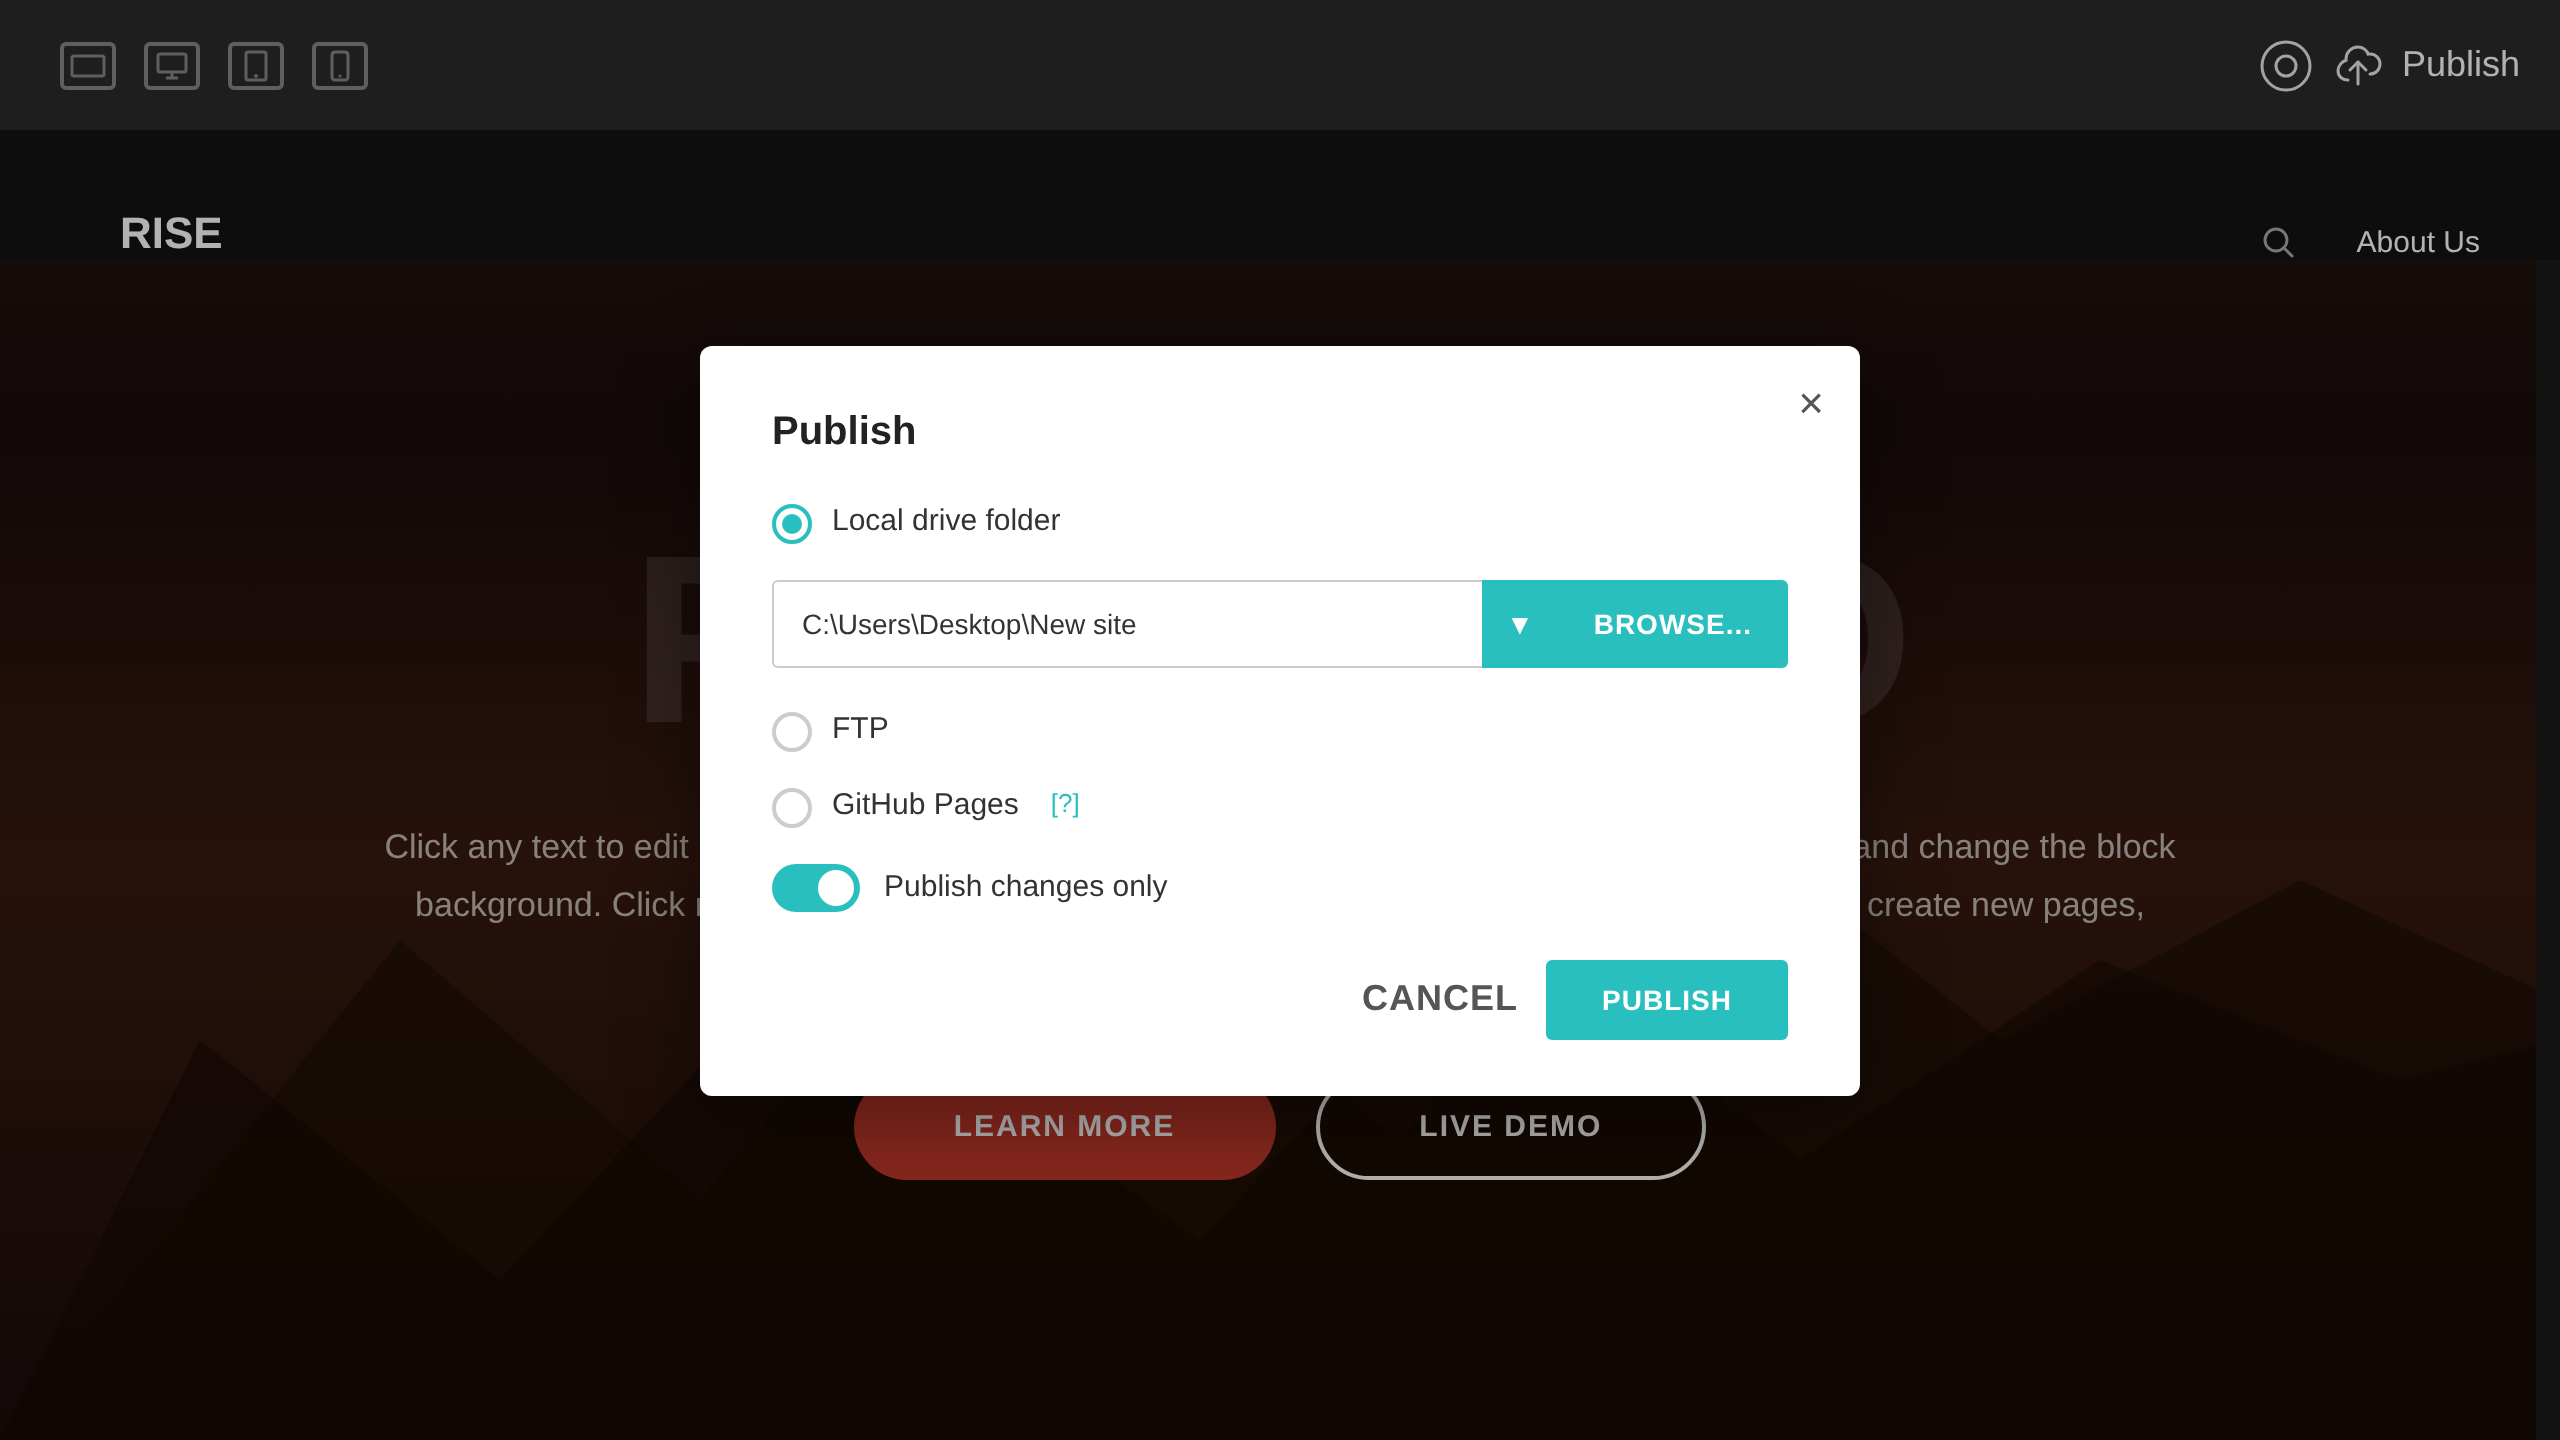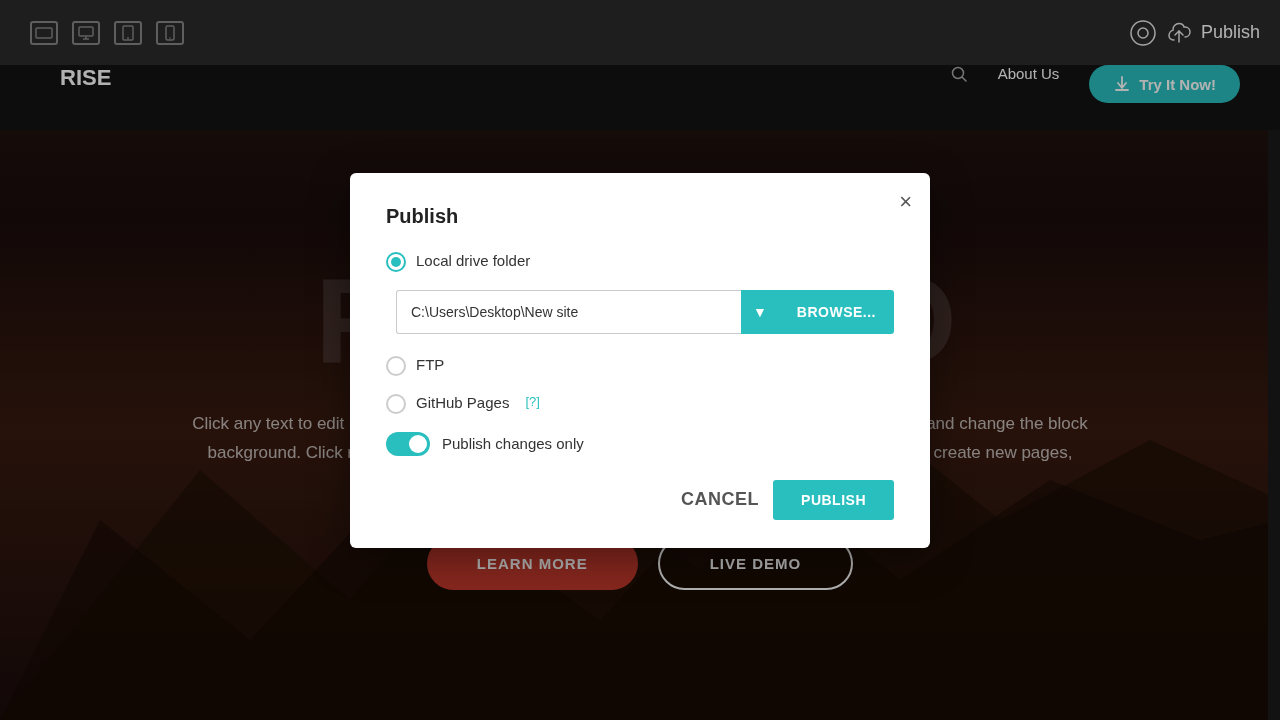--- a/index.html
+++ b/index.html
@@ -77,21 +77,21 @@
     
     .navbar {
       position: absolute;
       top: 65px;
       left: 0;
       right: 0;
       height: 65px;
       background: rgba(20,20,20,0.95);
       z-index: 9;
       display: flex;
-      align-items: flex-start;
+      align-items: flex-end;
       justify-content: flex-end;
       padding: 0 40px;
       gap: 30px;
     }
     .nav-brand {
       color: #fff;
       font-size: 22px;
       font-weight: bold;
       margin-right: auto;
       padding-left: 20px;
@@ -248,21 +248,20 @@
       font-size: 15px;
       color: #333;
     }
 
     
     .path-row {
       display: flex;
       gap: 0;
       margin-bottom: 22px;
       margin-top: 4px;
-      margin-left: 10px;
     }
     .path-input {
       flex: 1;
       border: 1px solid #ccc;
       border-right: none;
       padding: 10px 14px;
       font-size: 14px;
       color: #333;
       outline: none;
       border-radius: 3px 0 0 3px;
@@ -435,27 +434,20 @@
 
 <div class="navbar">
   <span class="nav-brand">RISE</span>
   <div class="nav-search">
     <svg width="18" height="18" viewBox="0 0 18 18" fill="none">
       <circle cx="8" cy="8" r="5.5" stroke="#aaa" stroke-width="1.5"></circle>
       <line x1="12.5" y1="12.5" x2="16" y2="16" stroke="#aaa" stroke-width="1.5" stroke-linecap="round"></line>
     </svg>
   </div>
   <span class="nav-about">About Us</span>
-  <button class="nav-try-btn">
-    <svg width="18" height="18" viewBox="0 0 18 18" fill="none">
-      <path d="M9 2v10M5 8l4 5 4-5" stroke="#fff" stroke-width="1.8" stroke-linecap="round" stroke-linejoin="round"></path>
-      <line x1="3" y1="15" x2="15" y2="15" stroke="#fff" stroke-width="1.8" stroke-linecap="round"></line>
-    </svg>
-    <span>Try It Now!</span>
-  </button>
 </div>
 
 <div class="hero">
   <div class="hero-title">FU&nbsp;&nbsp;&nbsp;&nbsp;&nbsp;&nbsp;&nbsp;&nbsp;&nbsp;O</div>
   <p class="hero-text">Click any text to edit it. Click the "Gear" icon in the top right corner to hide/show buttons, text, title and change the block background. Click red "+" in the bottom right corner to add a new block. Use the top left menu to create new pages, sites and add themes.</p>
   <div class="hero-buttons">
     <button class="btn-learn">LEARN MORE</button>
     <button class="btn-demo">LIVE DEMO</button>
   </div>
 </div>

